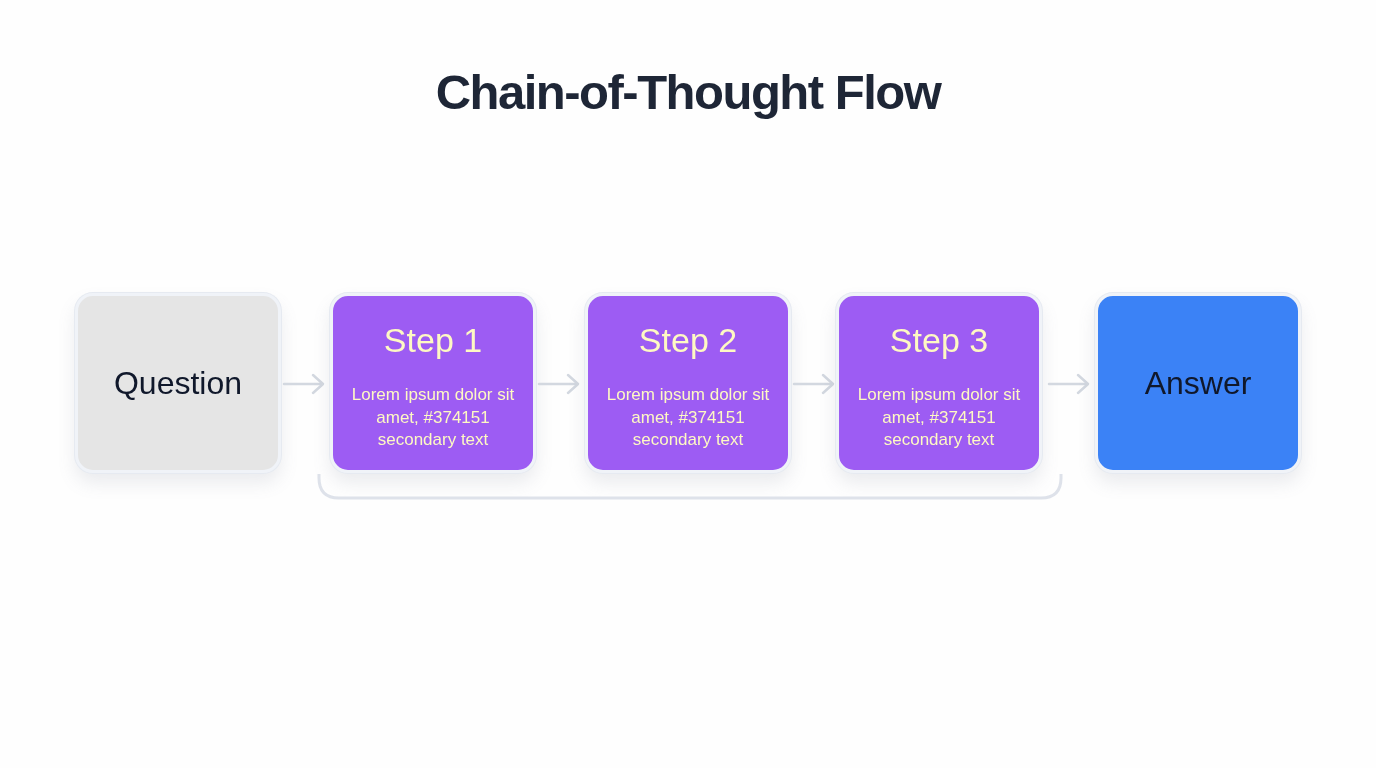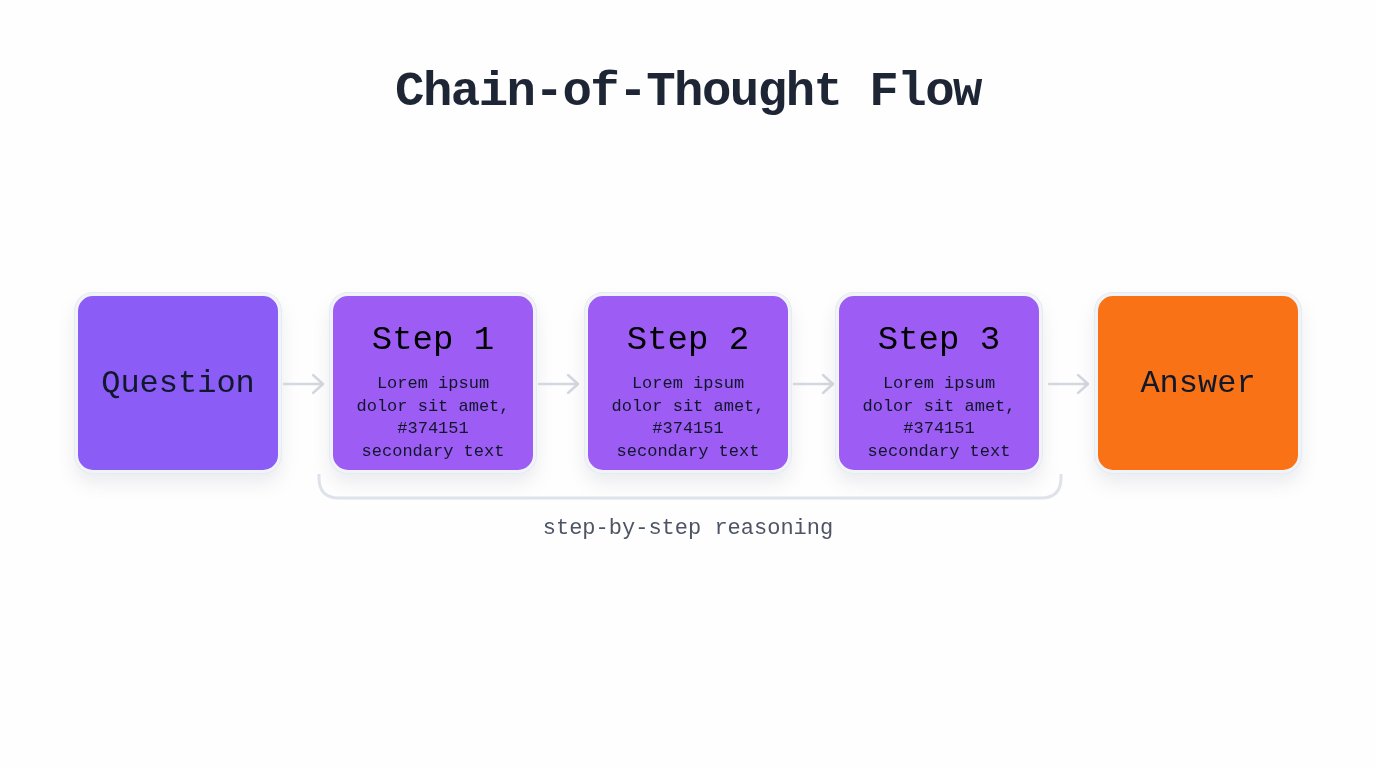--- a/index.html
+++ b/index.html
@@ -5,21 +5,21 @@
   html, body {
     margin: 0;
     padding: 0;
     background: #ffffff;
   }
   .stage {
     position: relative;
     width: 1376px;
     height: 768px;
     background: #fefefe;
-    font-family: Liberation Mono, monospace;
+    font-family: Liberation Sans, sans-serif;
     overflow: hidden;
   }
   .title {
     position: absolute;
     top: 64px;
     left: 0;
     width: 100%;
     text-align: center;
     font-size: 49px;
     font-weight: 700;
@@ -46,29 +46,30 @@
     font-weight: 500;
     color: #10182b;
   }
   .node.step {
     justify-content: flex-start;
     padding-top: 26px;
   }
   .step-title {
     font-size: 34px;
     font-weight: 500;
-    color: #000000;
+    color: #fef9c3;
     line-height: 1.1;
-    margin-bottom: 14px;
+    margin-bottom: 0;
   }
   .step-body {
     font-size: 17px;
     line-height: 1.32;
-    color: #0f172a;
+    color: #fef9c3;
     width: 168px;
+    margin-top: 25px;
   }
   .pos-question { left: 75px; }
   .pos-step1 { left: 330px; }
   .pos-step2 { left: 585px; }
   .pos-step3 { left: 836px; }
   .pos-answer { left: 1095px; }
   .arrow {
     position: absolute;
     top: 371px;
     width: 46px;
@@ -95,21 +96,21 @@
     color: #4d5565;
   }
 </style>
 </head>
 <body>
 
 <div class="stage">
 
   <div class="title">Chain-of-Thought Flow</div>
 
-  <div class="node endpoint pos-question" style="background-color: #8b5cf6;">
+  <div class="node endpoint pos-question" style="background-color: #e5e5e5;">
     <span class="node-label">Question</span>
   </div>
 
   <svg class="arrow arrow-1" viewBox="0 0 46 26">
     <line x1="2" y1="13" x2="40" y2="13" stroke="#d3d8e0" stroke-width="2.5" stroke-linecap="round"></line>
     <polyline points="31,4 41,13 31,22" fill="none" stroke="#d3d8e0" stroke-width="2.5" stroke-linecap="round" stroke-linejoin="round"></polyline>
   </svg>
 
   <div class="node step pos-step1" style="background-color: rgb(157, 92, 243);">
     <span class="step-title">Step 1</span>
@@ -134,23 +135,22 @@
   <div class="node step pos-step3" style="background-color: rgb(157, 92, 243);">
     <span class="step-title">Step 3</span>
     <span class="step-body">Lorem ipsum dolor sit amet, #374151 secondary text</span>
   </div>
 
   <svg class="arrow arrow-4" viewBox="0 0 46 26">
     <line x1="2" y1="13" x2="40" y2="13" stroke="#d3d8e0" stroke-width="2.5" stroke-linecap="round"></line>
     <polyline points="31,4 41,13 31,22" fill="none" stroke="#d3d8e0" stroke-width="2.5" stroke-linecap="round" stroke-linejoin="round"></polyline>
   </svg>
 
-  <div class="node endpoint pos-answer" style="background-color: #f97316;">
+  <div class="node endpoint pos-answer" style="background-color: #3b82f6;">
     <span class="node-label">Answer</span>
   </div>
 
   <svg class="bracket" viewBox="0 0 746 28">
     <path d="M 2 0 L 2 4 Q 2 24 22 24 L 724 24 Q 744 24 744 4 L 744 0" fill="none" stroke="#dee2ea" stroke-width="3" stroke-linecap="round"></path>
   </svg>
 
-  <div class="caption">step-by-step reasoning</div>
 
 </div>
 
 </body></html>

